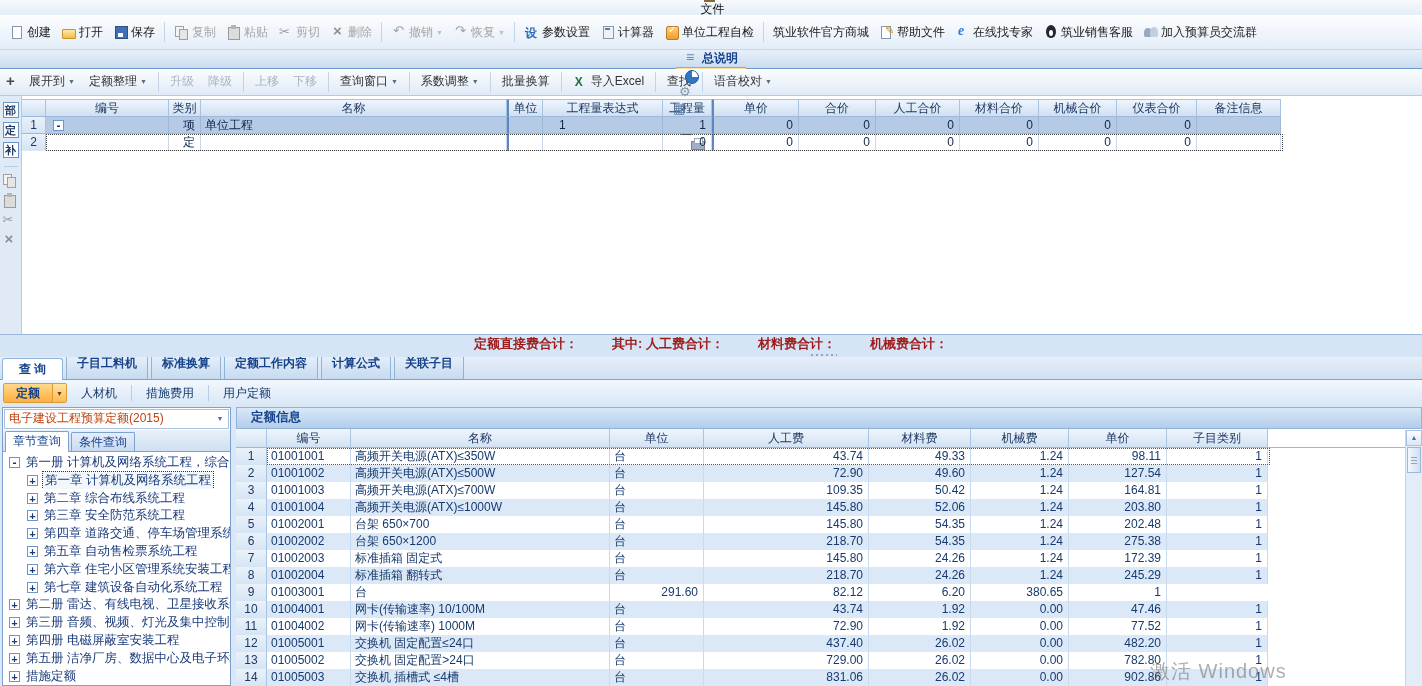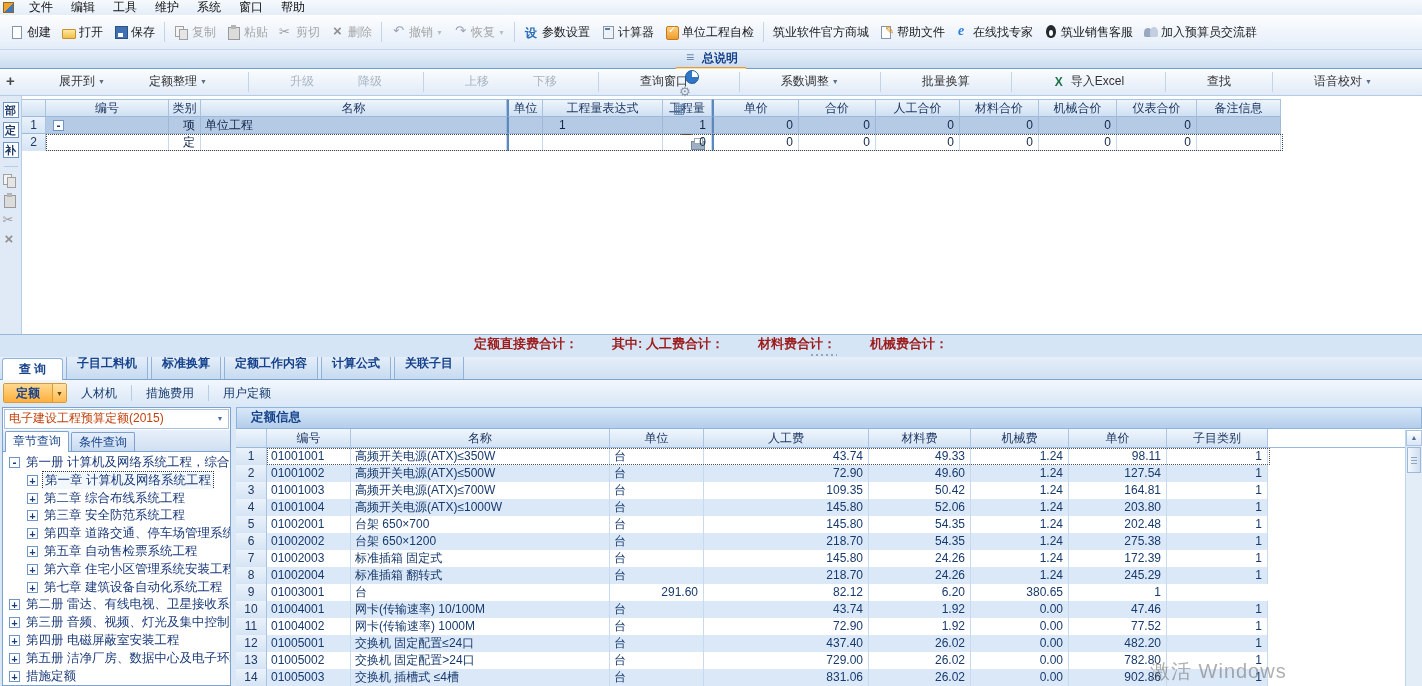--- a/index.html
+++ b/index.html
@@ -1,21 +1,21 @@
 <!DOCTYPE html>
 <html><head>
 <meta charset="utf-8">
 <style>
   * { margin:0; padding:0; box-sizing:border-box; }
   html,body { width:1422px; height:686px; overflow:hidden; }
   body { font-family:"Liberation Sans","DejaVu Sans",sans-serif; font-size:12px; background:#d9e7f6; color:#1b1b1b; }
   .app { width:1422px; height:686px; display:flex; flex-direction:column; }
 
   
-  .menubar { height:15px; background:linear-gradient(#f6fafd,#e4edf8); display:flex; align-items:center; padding-left:3px; }
+  .menubar { height:15px; background:linear-gradient(#f6fafd,#e4edf8); display:flex; align-items:center; padding-left:3px;flex-direction:column; }
   .appicon { width:11px; height:11px; margin-right:6px; background:linear-gradient(135deg,#f4a12c 50%,#3c79c4 50%); border:1px solid #8a6a2c; }
   .menu-item { padding:0 9px; font-size:12px; color:#111; line-height:15px; }
 
   
   .toolbar { height:35px; background:linear-gradient(#fcfdfe,#e3edf9); border-top:1px solid #ffffff; border-bottom:1px solid #c2d5ea; display:flex; align-items:center; padding:0 4px; white-space:nowrap; }
   .tbtn { display:flex; align-items:center; height:22px; padding:0 5px; border-radius:2px; color:#1b1b1b; }
   .tbtn.disabled { color:#a6a6a6; }
   .tsep { width:1px; height:20px; background:#c3d4e8; margin:0 4px; }
   .caret { font-size:7px; color:#5a6d84; margin-left:3px; }
   .caret.dis { color:#b4bfca; }
@@ -57,21 +57,21 @@
   .ic-costbook::after { content:""; left:5px; top:4px; width:5px; height:2px; background:#e8d3b0; }
   .ic-report::before { content:""; left:1px; top:4px; width:12px; height:7px; background:#9fb0c4; border:1px solid #77879b; }
   .ic-report::after { content:""; left:4px; top:1px; width:7px; height:4px; background:#fff; border:1px solid #9aa7b6; }
 
   
   .tabstrip { height:19px; background:linear-gradient(#e7f0fa,#cadcf0); border-bottom:1px solid #6f9bcc; display:flex; align-items:center; padding-left:2px;flex-direction:column; }
   .doctab { display:flex; align-items:center; height:18px; padding:0 8px; margin-right:2px; color:#15428b; font-weight:bold; font-size:12px; border-radius:2px; }
   .doctab.active { background:linear-gradient(#ffe3a4,#ffaf3d); border:1px solid #e29a3c; }
 
   
-  .toolbar2 { height:28px; background:linear-gradient(#fbfdfe,#e0eaf7); border-bottom:1px solid #b6cce4; display:flex; align-items:center; padding:0 4px;gap:30px; }
+  .toolbar2 { height:28px; background:linear-gradient(#fbfdfe,#e0eaf7); border-bottom:1px solid #b6cce4; display:flex; align-items:center; padding:0 4px; }
   .t2btn { display:flex; align-items:center; height:22px; padding:0 7px; color:#333; }
   .t2btn.disabled { color:#a9b4c2; }
 
   
   .mainregion { height:241px; display:flex; background:#fff; }
   .sidebar { width:22px; background:#e0eaf6; border-right:1px solid #b6cce4; display:flex; flex-direction:column; align-items:center; padding-top:6px; }
   .side-chip { width:16px; height:16px; margin-bottom:4px; background:#fdfeff; border:1px solid #6a93c8; color:#1f3864; font-size:11px; font-weight:bold; text-align:center; line-height:14px; }
   .side-div { width:14px; height:1px; background:#b6cce4; margin:4px 0 6px; }
   .side-ic { width:15px; height:15px; position:relative; margin-bottom:5px; }
 

